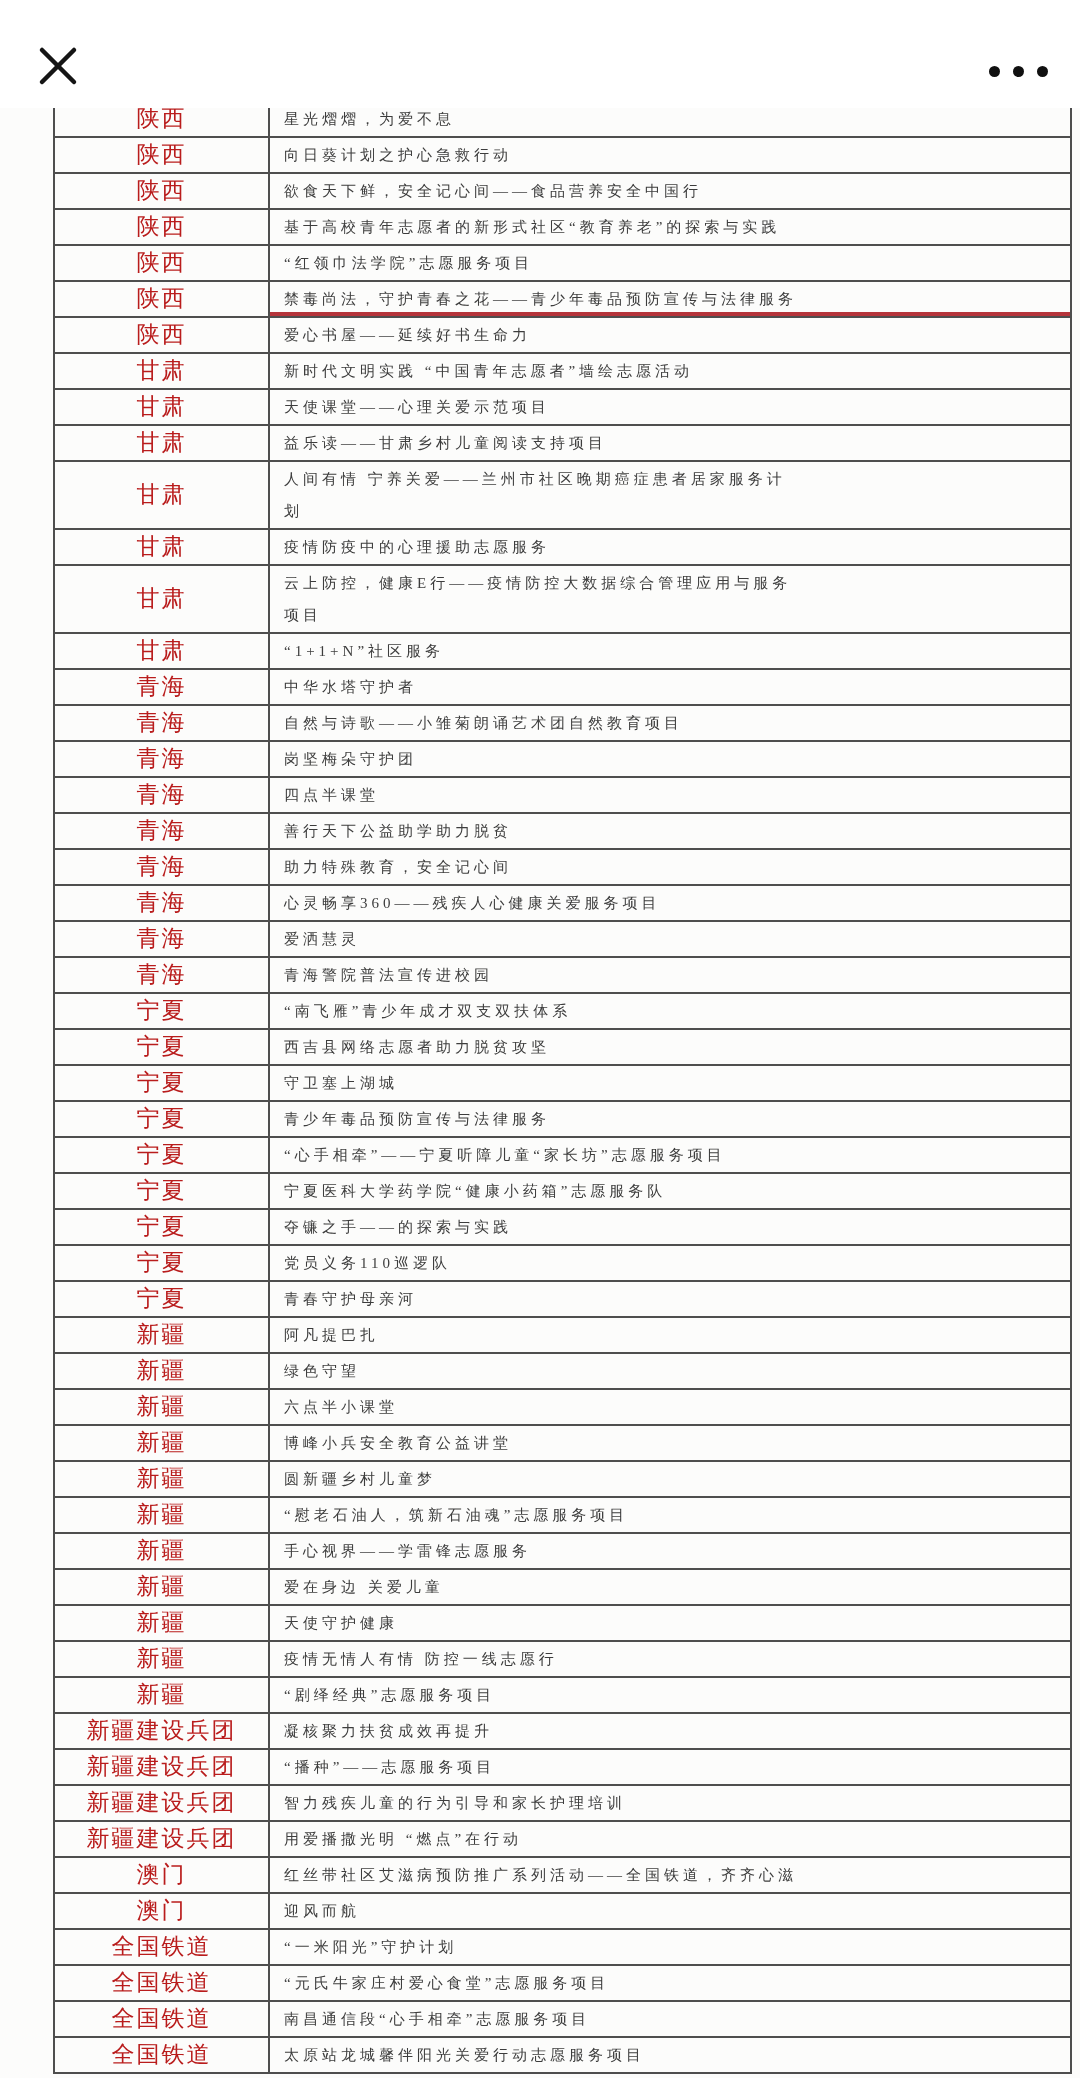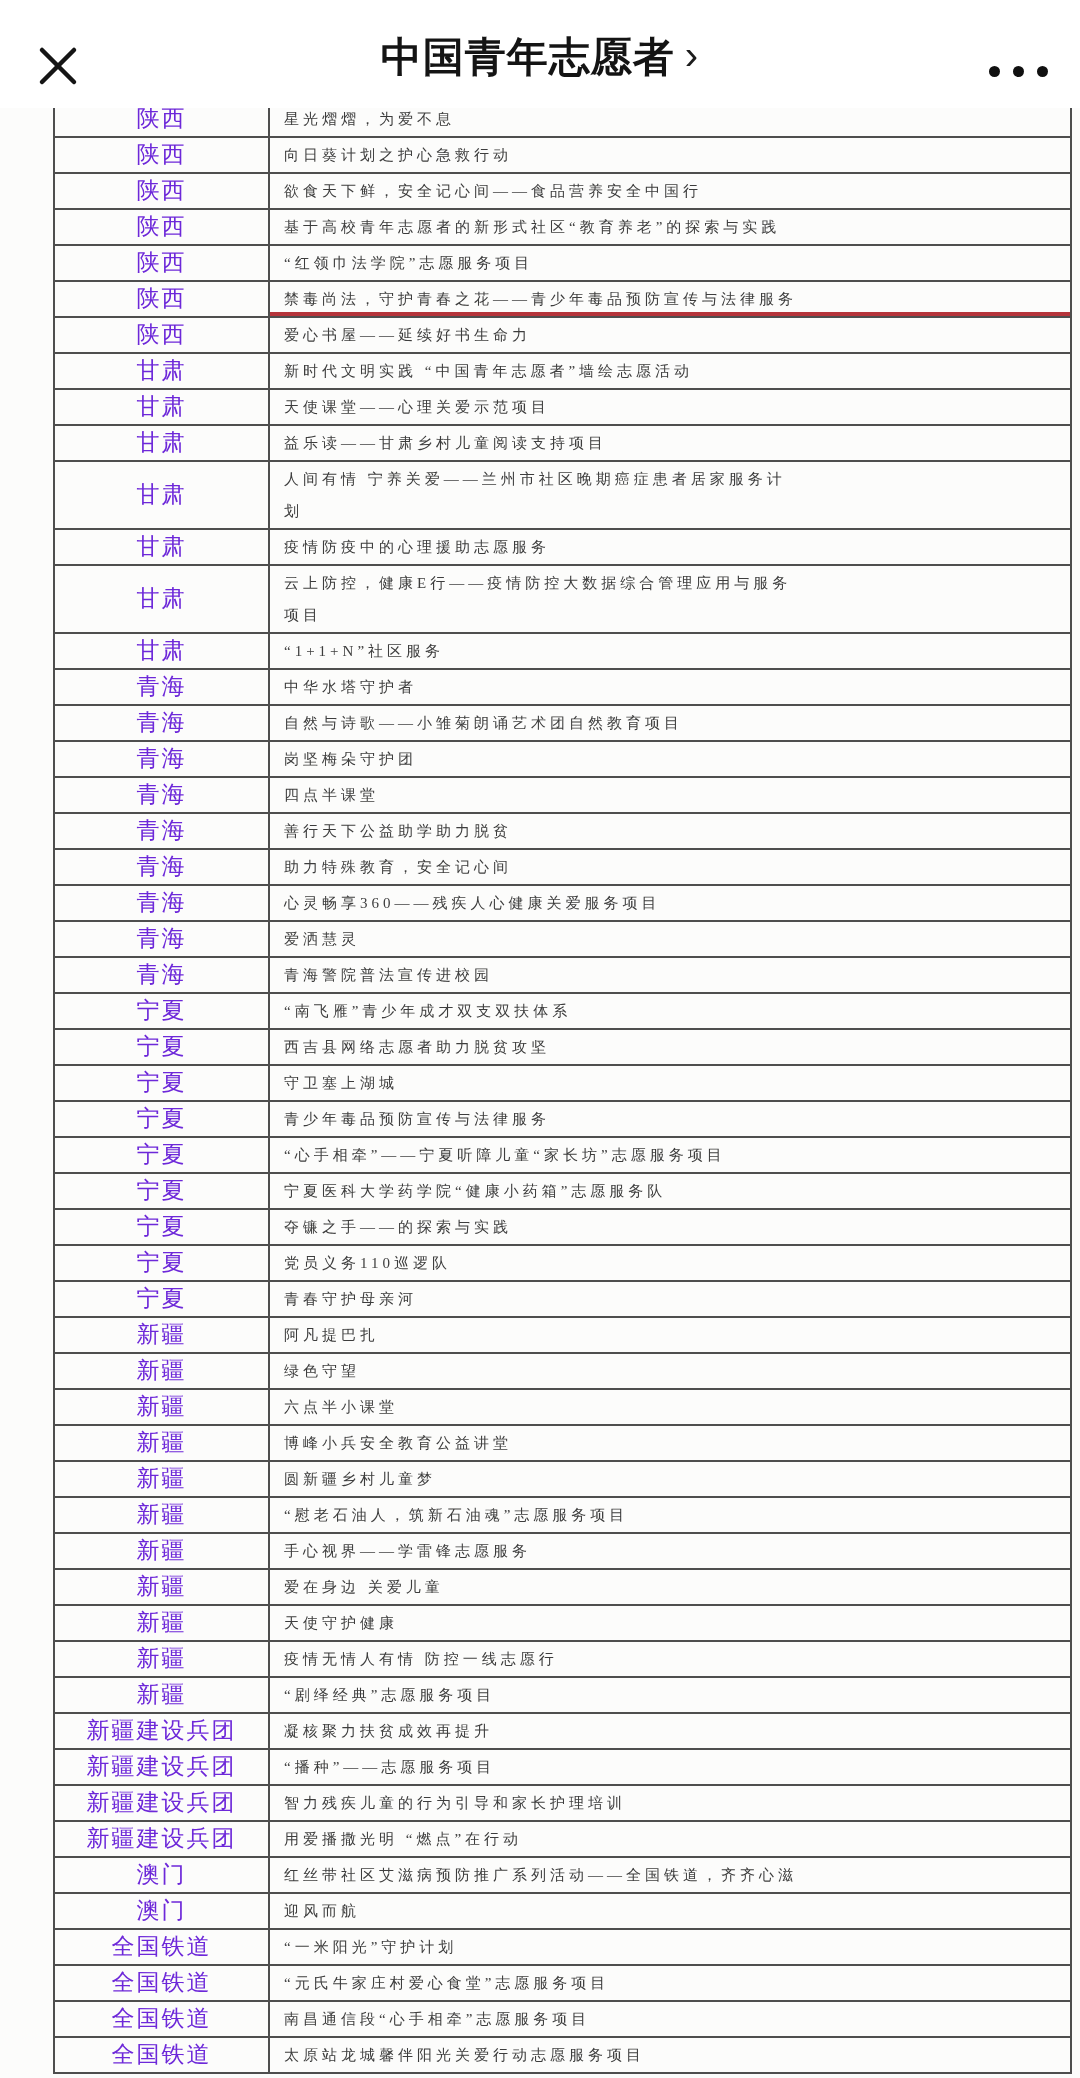--- a/index.html
+++ b/index.html
@@ -39,21 +39,21 @@
     margin-left:53px;width:1019px;
     border-collapse:collapse;table-layout:fixed;
     transform:translateY(-8px);
   }
   table.projects td{
     border:2px solid #4e4e4e;
     vertical-align:middle;
   }
   td.prov{
     width:205px;text-align:center;
-    font-size:23px;color:#6d28d9;line-height:32px;
+    font-size:23px;color:#b91c1c;line-height:32px;
     padding:1px 4px;letter-spacing:2px;
     overflow:hidden;
   }
   td.proj{
     font-size:15px;color:#3d3d3d;line-height:32px;
     padding:1px 8px 1px 14px;letter-spacing:4px;
     white-space:pre;overflow:hidden;
     position:relative;
   }
   .redline{
@@ -66,23 +66,20 @@
 
 <div>
 
   <div class="navbar">
     <button class="close-btn" aria-label="close">
       <svg width="44" height="44" viewBox="0 0 44 44">
         <line x1="6" y1="6" x2="38" y2="38" stroke="#151515" stroke-width="4.5" stroke-linecap="round"></line>
         <line x1="38" y1="6" x2="6" y2="38" stroke="#151515" stroke-width="4.5" stroke-linecap="round"></line>
       </svg>
     </button>
-    <div class="title-wrap">
-      <span>中国青年志愿者</span><span class="title-chevron">›</span>
-    </div>
     <button class="more-btn" aria-label="more">
       <span class="dot"></span>
       <span class="dot"></span>
       <span class="dot"></span>
     </button>
   </div>
 
   <div class="sheet">
     <table class="projects">
       <tbody id="rows">

